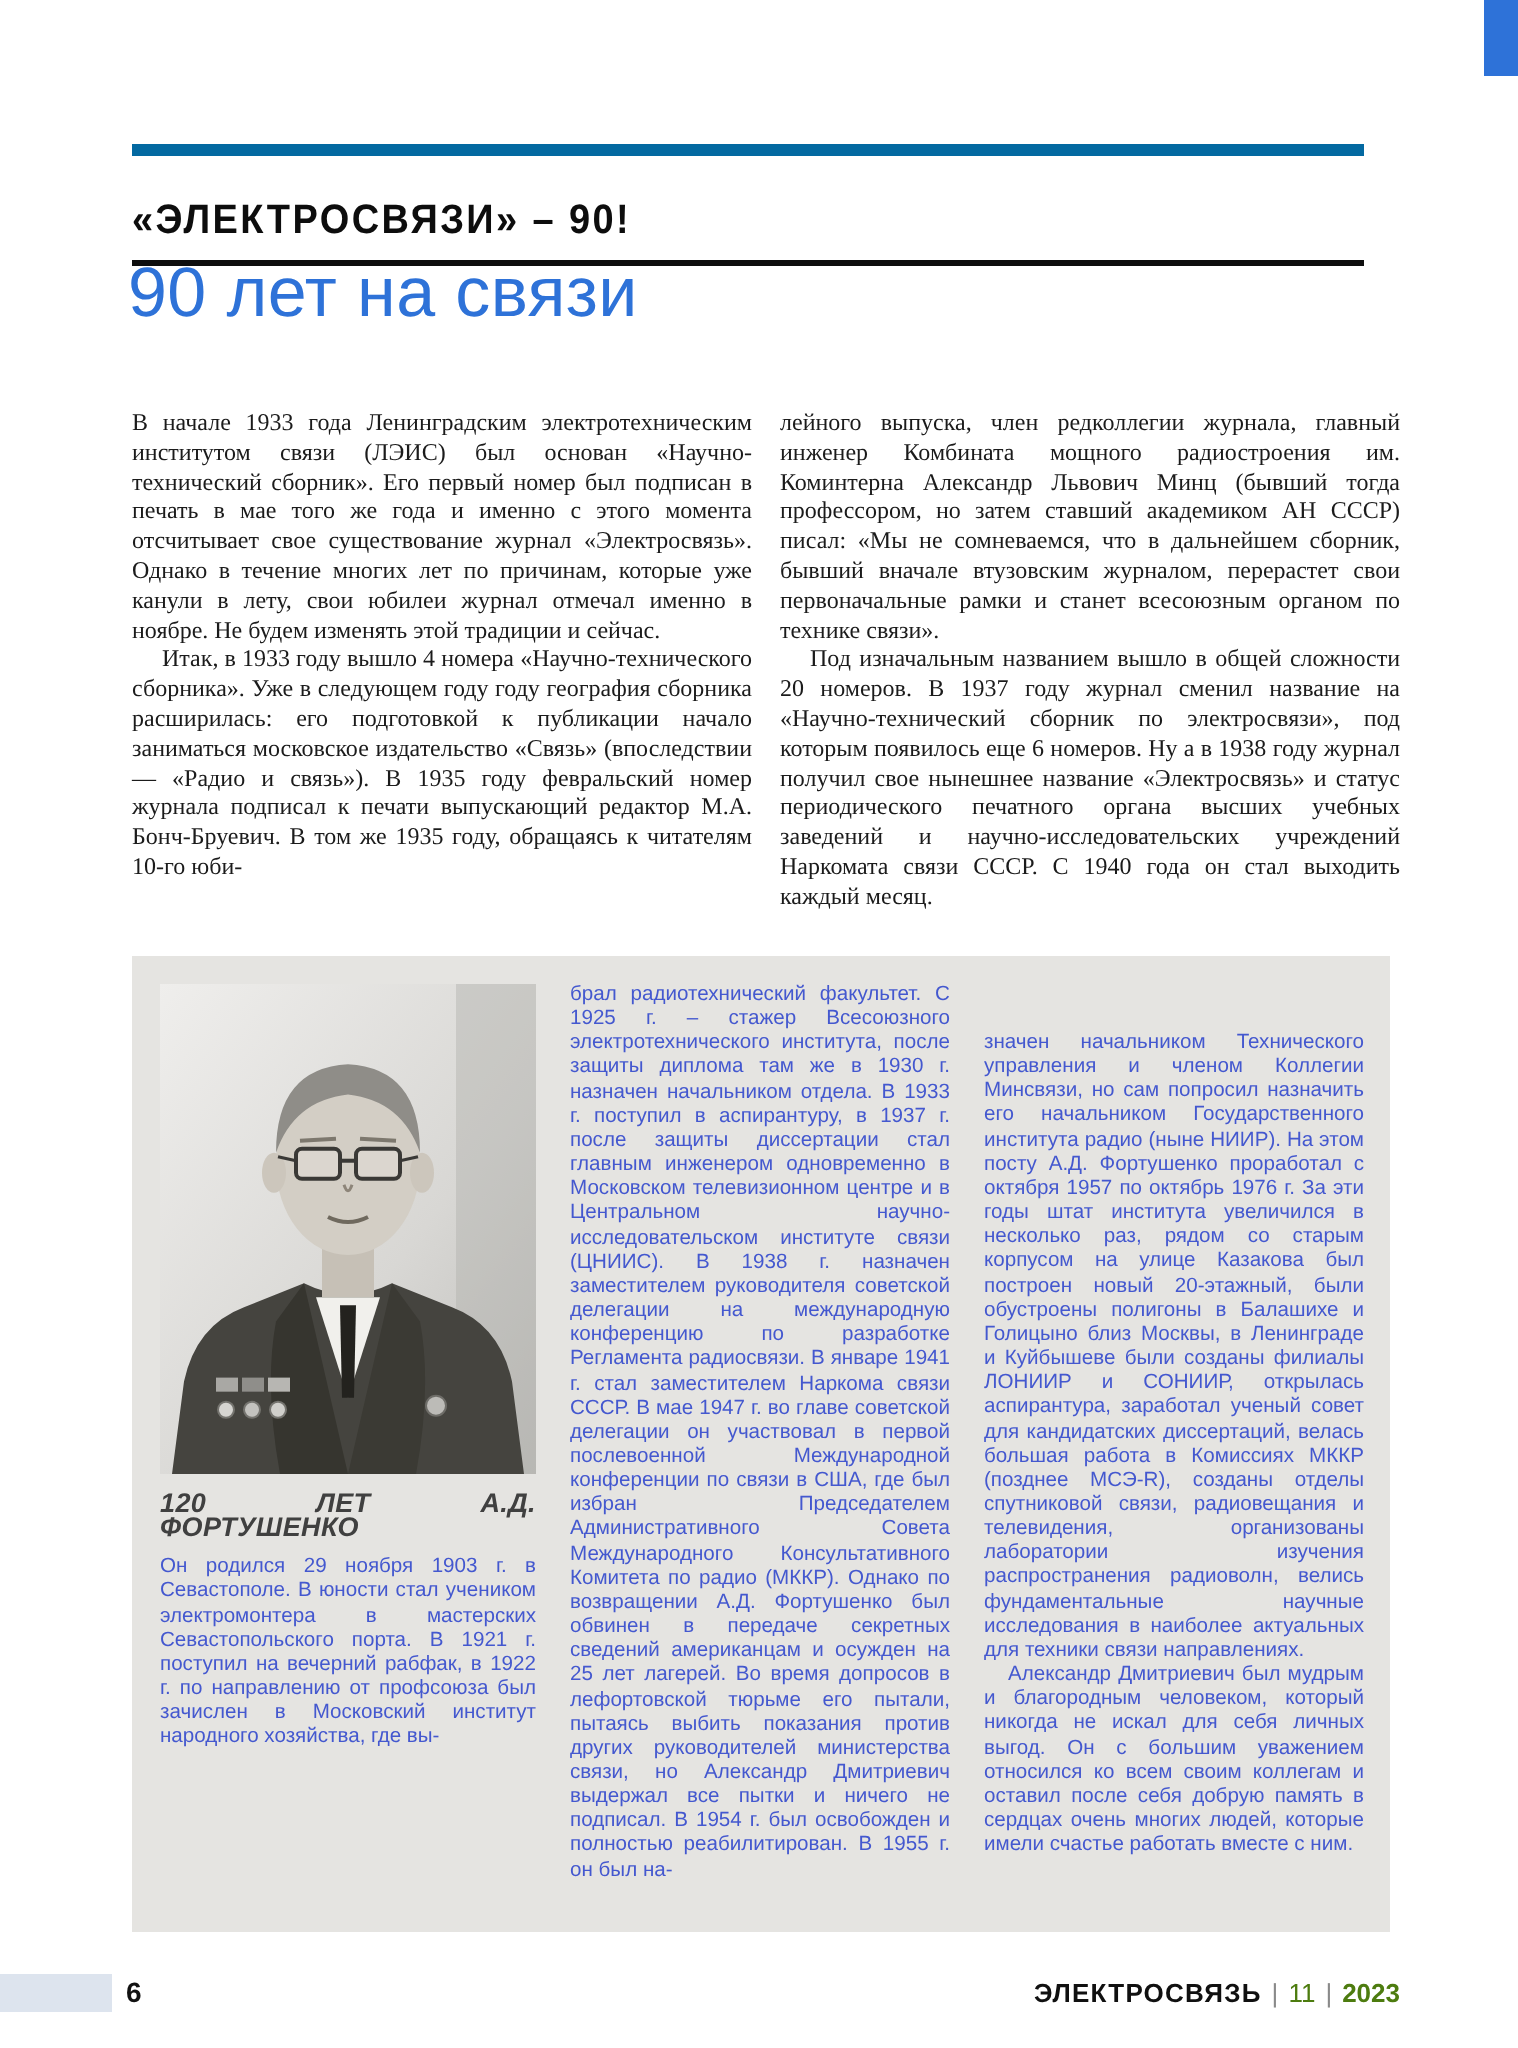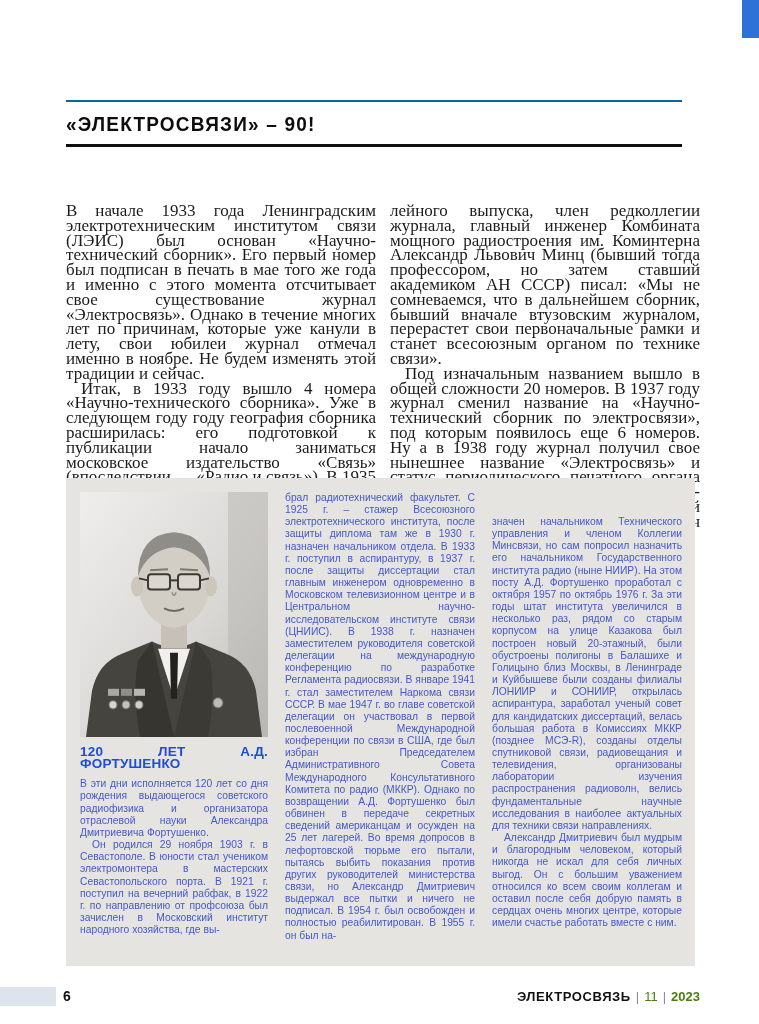--- a/index.html
+++ b/index.html
@@ -1,30 +1,30 @@
 <!DOCTYPE html>
 <html lang="ru"><head>
 <meta charset="utf-8">
 <style>
   html,body{margin:0;padding:0;background:#fff;}
   .page{position:relative;width:759px;height:1024px;background:#ffffff;overflow:hidden;
         font-family:"Liberation Sans",sans-serif;}
   .corner-tab{position:absolute;top:0;right:0;width:17px;height:38px;}
 
   .kicker{position:absolute;left:66px;top:72px;width:616px;
-          border-top:2px solid #0369a1;border-bottom:3px solid #0e0e0e;
-          padding:12px 0 8px 0;margin-top:28px;}
+          border-top:6px solid #0369a1;border-bottom:3px solid #0e0e0e;
+          padding:22px 0 8px 0;}
   .kicker-label{font-weight:bold;font-size:19px;letter-spacing:1.2px;color:#0d0d0d;
                 font-family:"Liberation Sans",sans-serif;transform:scaleY(1.08);transform-origin:left center;display:inline-block;}
 
   .title{position:absolute;left:64px;top:127px;font-size:35px;letter-spacing:0.2px;
          font-family:"Liberation Sans",sans-serif;font-weight:normal;}
 
   .columns{position:absolute;left:66px;top:204px;width:634px;display:flex;gap:14px;}
-  .col{width:310px;font-family:"Liberation Serif",serif;font-size:17px;line-height:14.8px;
+  .col{width:310px;font-family:"Liberation Serif",serif;font-size:12px;line-height:14.8px;
        color:#1b1b1b;text-align:justify;}
   .col p{margin:0;}
   .col p + p{text-indent:15px;}
 
   .infobox{position:absolute;left:66px;top:478px;width:629px;height:488px;
            box-sizing:border-box;padding:14px 13px 12px 14px;overflow:hidden;}
   .ib-cols{display:flex;gap:17px;height:100%;}
   .ib-col{flex:1;font-size:10.3px;line-height:12.15px;text-align:justify;overflow:hidden;}
   .ib-col p{margin:0;}
   .ib-col p + p{text-indent:12px;}
@@ -44,20 +44,21 @@
 <body>
 
 <div class="page">
 
   <div class="corner-tab" style="background: rgb(46, 114, 216);"></div>
 
   <div class="kicker">
     <span class="kicker-label">«ЭЛЕКТРОСВЯЗИ» – 90!</span>
   </div>
 
+  <div class="title" style="color: rgb(46, 114, 216);">90 лет на связи</div>
 
   <div class="columns">
     <div class="col">
       <p>В начале 1933 года Ленинградским электротехническим институтом связи (ЛЭИС) был основан «Научно-технический сборник». Его первый номер был подписан в печать в мае того же года и именно с этого момента отсчитывает свое существование журнал «Электросвязь». Однако в течение многих лет по причинам, которые уже канули в лету, свои юбилеи журнал отмечал именно в ноябре. Не будем изменять этой традиции и сейчас.</p>
       <p>Итак, в 1933 году вышло 4 номера «Научно-технического сборника». Уже в следующем году году география сборника расширилась: его подготовкой к публикации начало заниматься московское издательство «Связь» (впоследствии — «Радио и связь»). В 1935 году февральский номер журнала подписал к печати выпускающий редактор М.А. Бонч-Бруевич. В том же 1935 году, обращаясь к читателям 10-го юби-</p>
     </div>
     <div class="col">
       <p>лейного выпуска, член редколлегии журнала, главный инженер Комбината мощного радиостроения им. Коминтерна Александр Львович Минц (бывший тогда профессором, но затем ставший академиком АН СССР) писал: «Мы не сомневаемся, что в дальнейшем сборник, бывший вначале втузовским журналом, перерастет свои первоначальные рамки и станет всесоюзным органом по технике связи».</p>
       <p>Под изначальным названием вышло в общей сложности 20 номеров. В 1937 году журнал сменил название на «Научно-технический сборник по электросвязи», под которым появилось еще 6 номеров. Ну а в 1938 году журнал получил свое нынешнее название «Электросвязь» и статус периодического печатного органа высших учебных заведений и научно-исследовательских учреждений Наркомата связи СССР. С 1940 года он стал выходить каждый месяц.</p>
     </div>
@@ -104,30 +105,29 @@
           <path d="M84,116 Q94,121 104,116" stroke="#6f695e" stroke-width="2" fill="none"></path>
 
           <rect x="28" y="196" width="11" height="7" fill="#a9a8a4"></rect>
           <rect x="41" y="196" width="11" height="7" fill="#8f8e8a"></rect>
           <rect x="54" y="196" width="11" height="7" fill="#b7b6b2"></rect>
           <circle cx="33" cy="212" r="4" fill="#d6d5d1" stroke="#75746f" stroke-width="1"></circle>
           <circle cx="46" cy="212" r="4" fill="#c3c2be" stroke="#75746f" stroke-width="1"></circle>
           <circle cx="59" cy="212" r="4" fill="#d0cfcb" stroke="#75746f" stroke-width="1"></circle>
           <circle cx="138" cy="210" r="5" fill="#bcbbb7" stroke="#6e6d68" stroke-width="1"></circle>
         </svg>
-        <div class="ib-heading" style="color: #1d4ed8;">120 ЛЕТ А.Д. ФОРТУШЕНКО</div>
-        <p>В эти дни исполняется 120 лет со дня рождения выдающегося советского радиофизика и организатора отраслевой науки Александра Дмитриевича Фортушенко.</p>
+        <div class="ib-heading" style="color: #404040; font-style: italic;">120 ЛЕТ А.Д. ФОРТУШЕНКО</div>
         <p>Он родился 29 ноября 1903 г. в Севастополе. В юности стал учеником электромонтера в мастерских Севастопольского порта. В 1921 г. поступил на вечерний рабфак, в 1922 г. по направлению от профсоюза был зачислен в Московский институт народного хозяйства, где вы-</p>
       </div>
       <div class="ib-col" style="color: rgb(68, 88, 207);">
         <p>брал радиотехнический факультет. С 1925 г. – стажер Всесоюзного электротехнического института, после защиты диплома там же в 1930 г. назначен начальником отдела. В 1933 г. поступил в аспирантуру, в 1937 г. после защиты диссертации стал главным инженером одновременно в Московском телевизионном центре и в Центральном научно-исследовательском институте связи (ЦНИИС). В 1938 г. назначен заместителем руководителя советской делегации на международную конференцию по разработке Регламента радиосвязи. В январе 1941 г. стал заместителем Наркома связи СССР. В мае 1947 г. во главе советской делегации он участвовал в первой послевоенной Международной конференции по связи в США, где был избран Председателем Административного Совета Международного Консультативного Комитета по радио (МККР). Однако по возвращении А.Д. Фортушенко был обвинен в передаче секретных сведений американцам и осужден на 25 лет лагерей. Во время допросов в лефортовской тюрьме его пытали, пытаясь выбить показания против других руководителей министерства связи, но Александр Дмитриевич выдержал все пытки и ничего не подписал. В 1954 г. был освобожден и полностью реабилитирован. В 1955 г. он был на-</p>
       </div>
       <div class="ib-col" style="color: rgb(68, 88, 207); margin-top: 24px;">
         <p>значен начальником Технического управления и членом Коллегии Минсвязи, но сам попросил назначить его начальником Государственного института радио (ныне НИИР). На этом посту А.Д. Фортушенко проработал с октября 1957 по октябрь 1976 г. За эти годы штат института увеличился в несколько раз, рядом со старым корпусом на улице Казакова был построен новый 20-этажный, были обустроены полигоны в Балашихе и Голицыно близ Москвы, в Ленинграде и Куйбышеве были созданы филиалы ЛОНИИР и СОНИИР, открылась аспирантура, заработал ученый совет для кандидатских диссертаций, велась большая работа в Комиссиях МККР (позднее МСЭ-R), созданы отделы спутниковой связи, радиовещания и телевидения, организованы лаборатории изучения распространения радиоволн, велись фундаментальные научные исследования в наиболее актуальных для техники связи направлениях.</p>
-        <p>Александр Дмитриевич был мудрым и благородным человеком, который никогда не искал для себя личных выгод. Он с большим уважением относился ко всем своим коллегам и оставил после себя добрую память в сердцах очень многих центре, которые имели счастье работать вместе с ним.</p>
+        <p>Александр Дмитриевич был мудрым и благородным человеком, который никогда не искал для себя личных выгод. Он с большим уважением относился ко всем своим коллегам и оставил после себя добрую память в сердцах очень многих людей, которые имели счастье работать вместе с ним.</p>
       </div>
     </div>
   </div>
 
   <div class="footer-band" style="background: rgb(221, 228, 238);"></div>
   <div class="page-num">6</div>
   <div class="footer-right">
     <span class="footer-journal">ЭЛЕКТРОСВЯЗЬ</span>
     <span class="footer-sep">|</span>
     <span class="footer-issue" style="color: #4d7c0f;">11</span>

